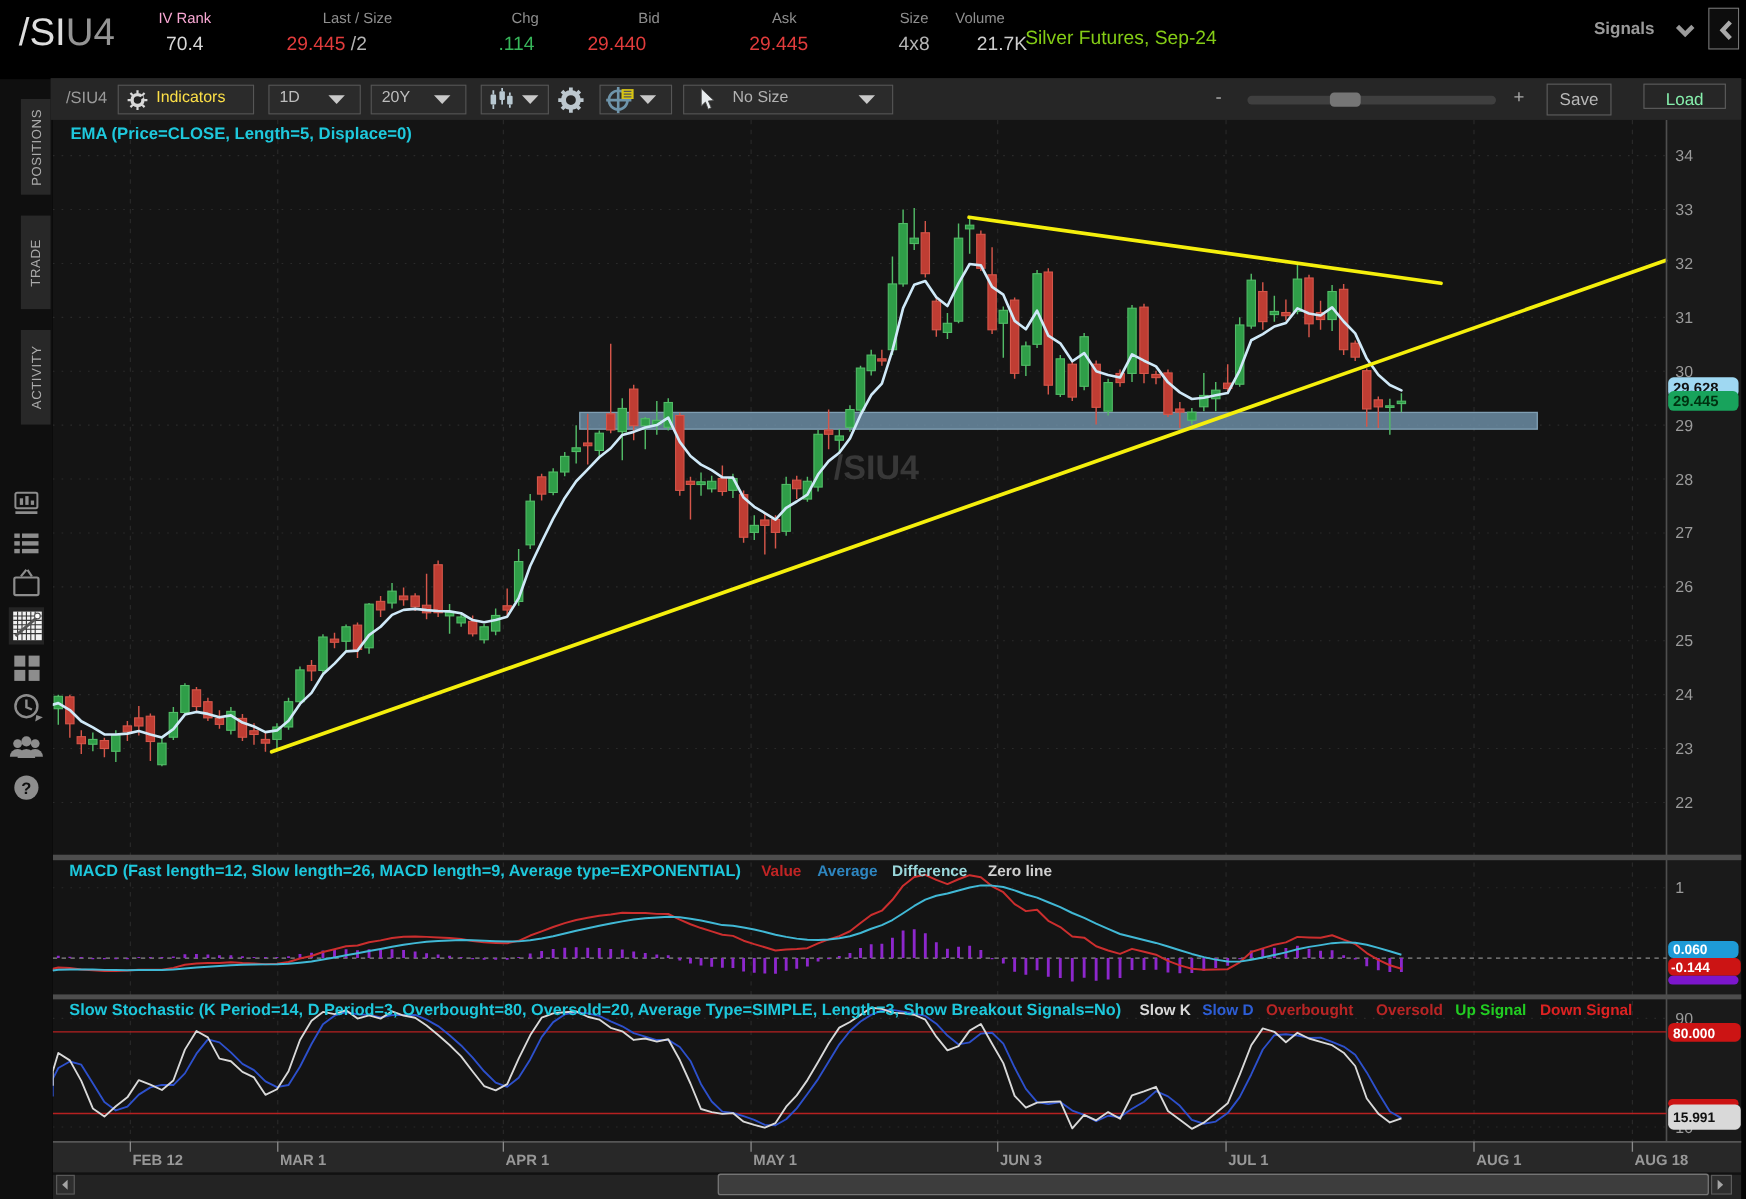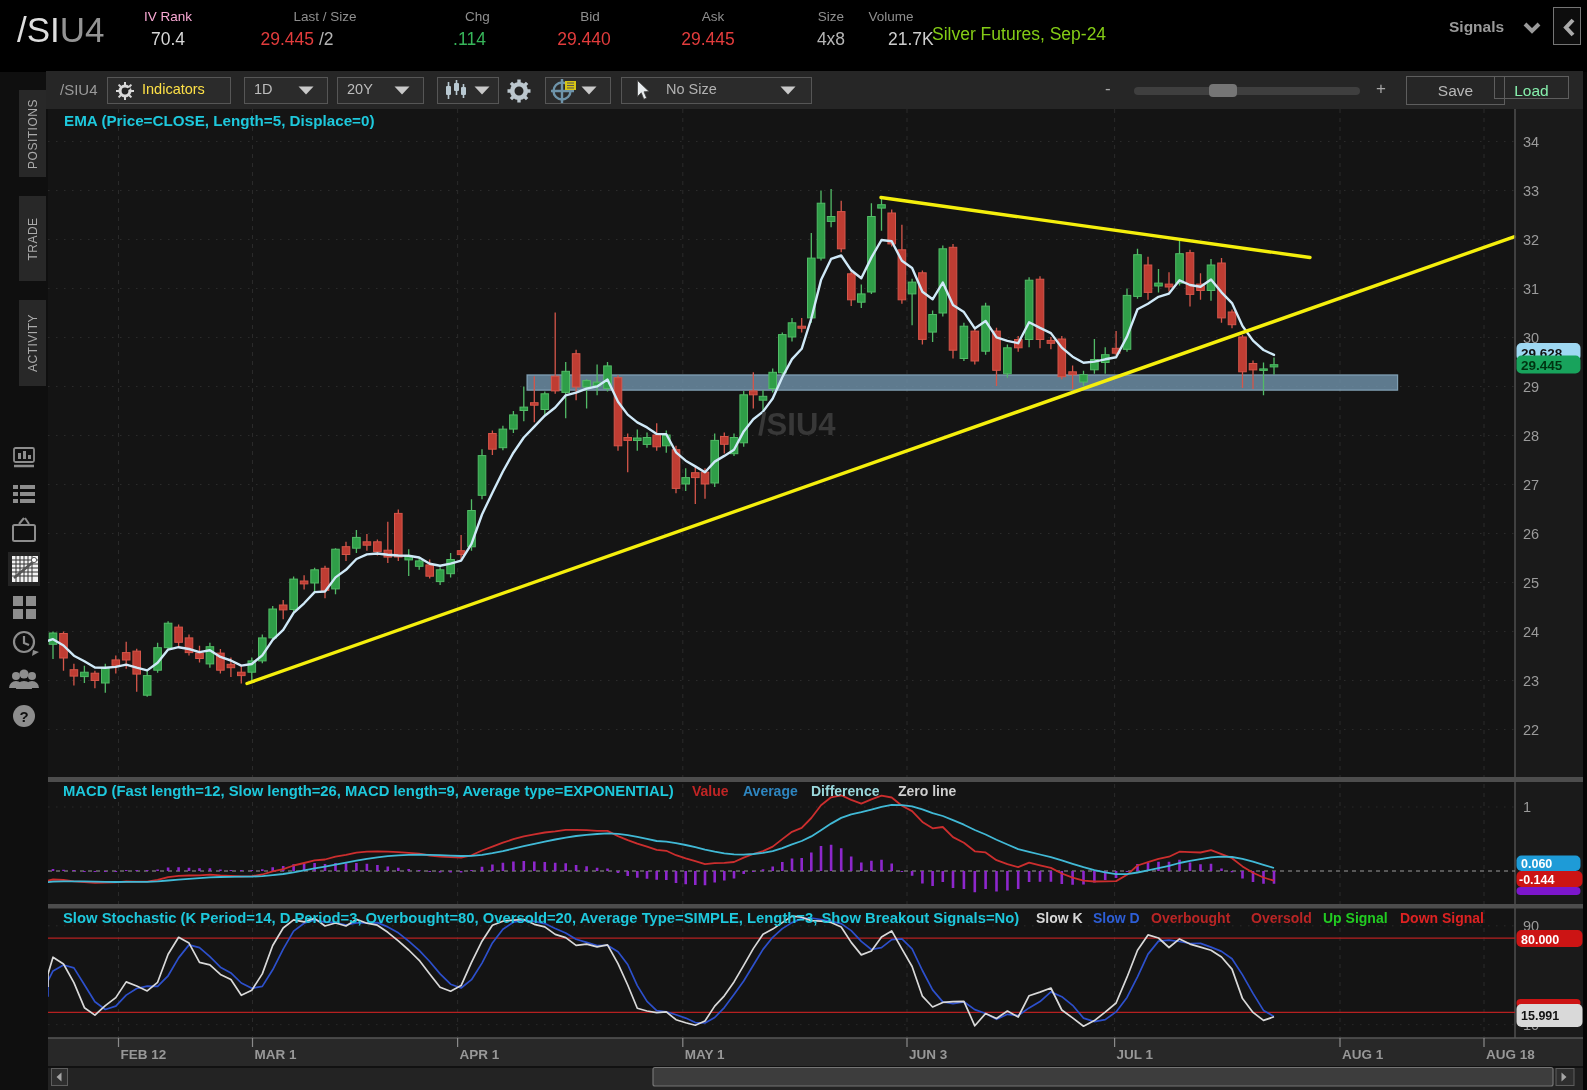--- a/index.html
+++ b/index.html
@@ -11,21 +11,21 @@
 
 <div class="abs" style="left:0;top:0;width:1587px;height:72px;background:#000">
   <div class="abs" style="left:17px;top:10px;font-size:35px;color:#dedede">/SI<span style="color:#949494">U4</span></div>
   <div class="abs" style="left:98px;top:9px;width:140px;text-align:center;font-size:13.5px;color:#f9a8d4">IV Rank</div>
   <div class="abs" style="left:98px;top:29px;width:140px;text-align:center;font-size:17.5px;color:#d8d8d8">70.4</div>
   <div class="abs" style="left:240px;top:9px;width:170px;text-align:center;font-size:13.5px;color:#8f8f8f">Last / Size</div>
   <div class="abs" style="left:212px;top:29px;width:170px;text-align:center;font-size:17.5px;color:#e23c3c">29.445 <span style="color:#b4b4b4">/2</span></div>
   <div class="abs" style="left:420px;top:9px;width:115px;text-align:center;font-size:13.5px;color:#8f8f8f">Chg</div>
   <div class="abs" style="left:412px;top:29px;width:115px;text-align:center;font-size:17.5px;color:#37b65a">.114</div>
   <div class="abs" style="left:540px;top:9px;width:100px;text-align:center;font-size:13.5px;color:#8f8f8f">Bid</div>
-  <div class="abs" style="left:534px;top:29px;width:100px;text-align:center;font-size:17.5px;color:#e23c3c">29.440</div>
+  <div class="abs" style="left:534px;top:29px;width:100px;font-size:17.5px;color:#e23c3c">29.440</div>
   <div class="abs" style="left:663px;top:9px;width:100px;text-align:center;font-size:13.5px;color:#8f8f8f">Ask</div>
   <div class="abs" style="left:658px;top:29px;width:100px;text-align:center;font-size:17.5px;color:#e23c3c">29.445</div>
   <div class="abs" style="left:800px;top:9px;width:62px;text-align:center;font-size:13.5px;color:#8f8f8f">Size</div>
   <div class="abs" style="left:800px;top:29px;width:62px;text-align:center;font-size:17.5px;color:#b4b4b4">4x8</div>
   <div class="abs" style="left:860px;top:9px;width:62px;text-align:center;font-size:13.5px;color:#8f8f8f">Volume</div>
   <div class="abs" style="left:888px;top:29px;width:62px;text-align:left;font-size:17.5px;color:#cdcdcd">21.7K</div>
   <div class="abs" style="left:932px;top:24px;font-size:17.5px;color:#84cc16">Silver Futures, Sep-24</div>
   <div class="abs" style="left:1449px;top:18px;font-size:15.5px;font-weight:bold;color:#9a9a9a">Signals</div>
   <svg class="abs" style="left:1523px;top:22px" width="18" height="12">
         <path d="M2 2 L9 9 L16 2" stroke="#9a9a9a" stroke-width="4" fill="none"></path>
@@ -412,16 +412,16 @@
         <path d="M2.5 0.5 L2.5 16.5 L6.3 12.8 L8.8 19.3 L11.6 18 L9 11.8 L14 11.4 Z" fill="#e8ecee" stroke="#444" stroke-width="0.8"></path>
       </svg>
   <div class="abs" style="left:620px;top:10px;font-size:14.5px;color:#b2b2b2">No Size</div>
   <svg class="abs" style="left:733px;top:14px" width="18" height="11">
         <path d="M1.5 1.5 L9 9.5 L16.5 1.5 Z" fill="#c9c9c9"></path>
       </svg>
   <div class="abs" style="left:1059px;top:8px;font-size:17px;color:#a8a8a8">-</div>
   <div class="abs" style="left:1088px;top:16px;width:226px;height:8px;border-radius:4px;background:#3f3f3f"></div>
   <div class="abs" style="left:1163px;top:13px;width:28px;height:13px;border-radius:4px;background:#757575"></div>
   <div class="abs" style="left:1330px;top:8px;font-size:17px;color:#a8a8a8">+</div>
-  <div class="abs" style="left:1360px;top:5px;width:99px;height:29px;border:1px solid #5e5e5e;text-align:center;line-height:27px;font-size:15.5px;color:#b8b8b8">Save</div>
+  <div class="abs" style="left:1360px;top:5px;width:59px;height:29px;border:1px solid #5e5e5e;text-align:center;line-height:27px;font-size:15.5px;color:#b8b8b8">Save</div>
   <div class="abs" style="left:1448px;top:5px;width:75px;height:23px;border:1px solid #5e5e5e;text-align:center;line-height:27px;font-size:15.5px;color:#86efac">Load</div>
 </div>
 
 </div>
 </body></html>

